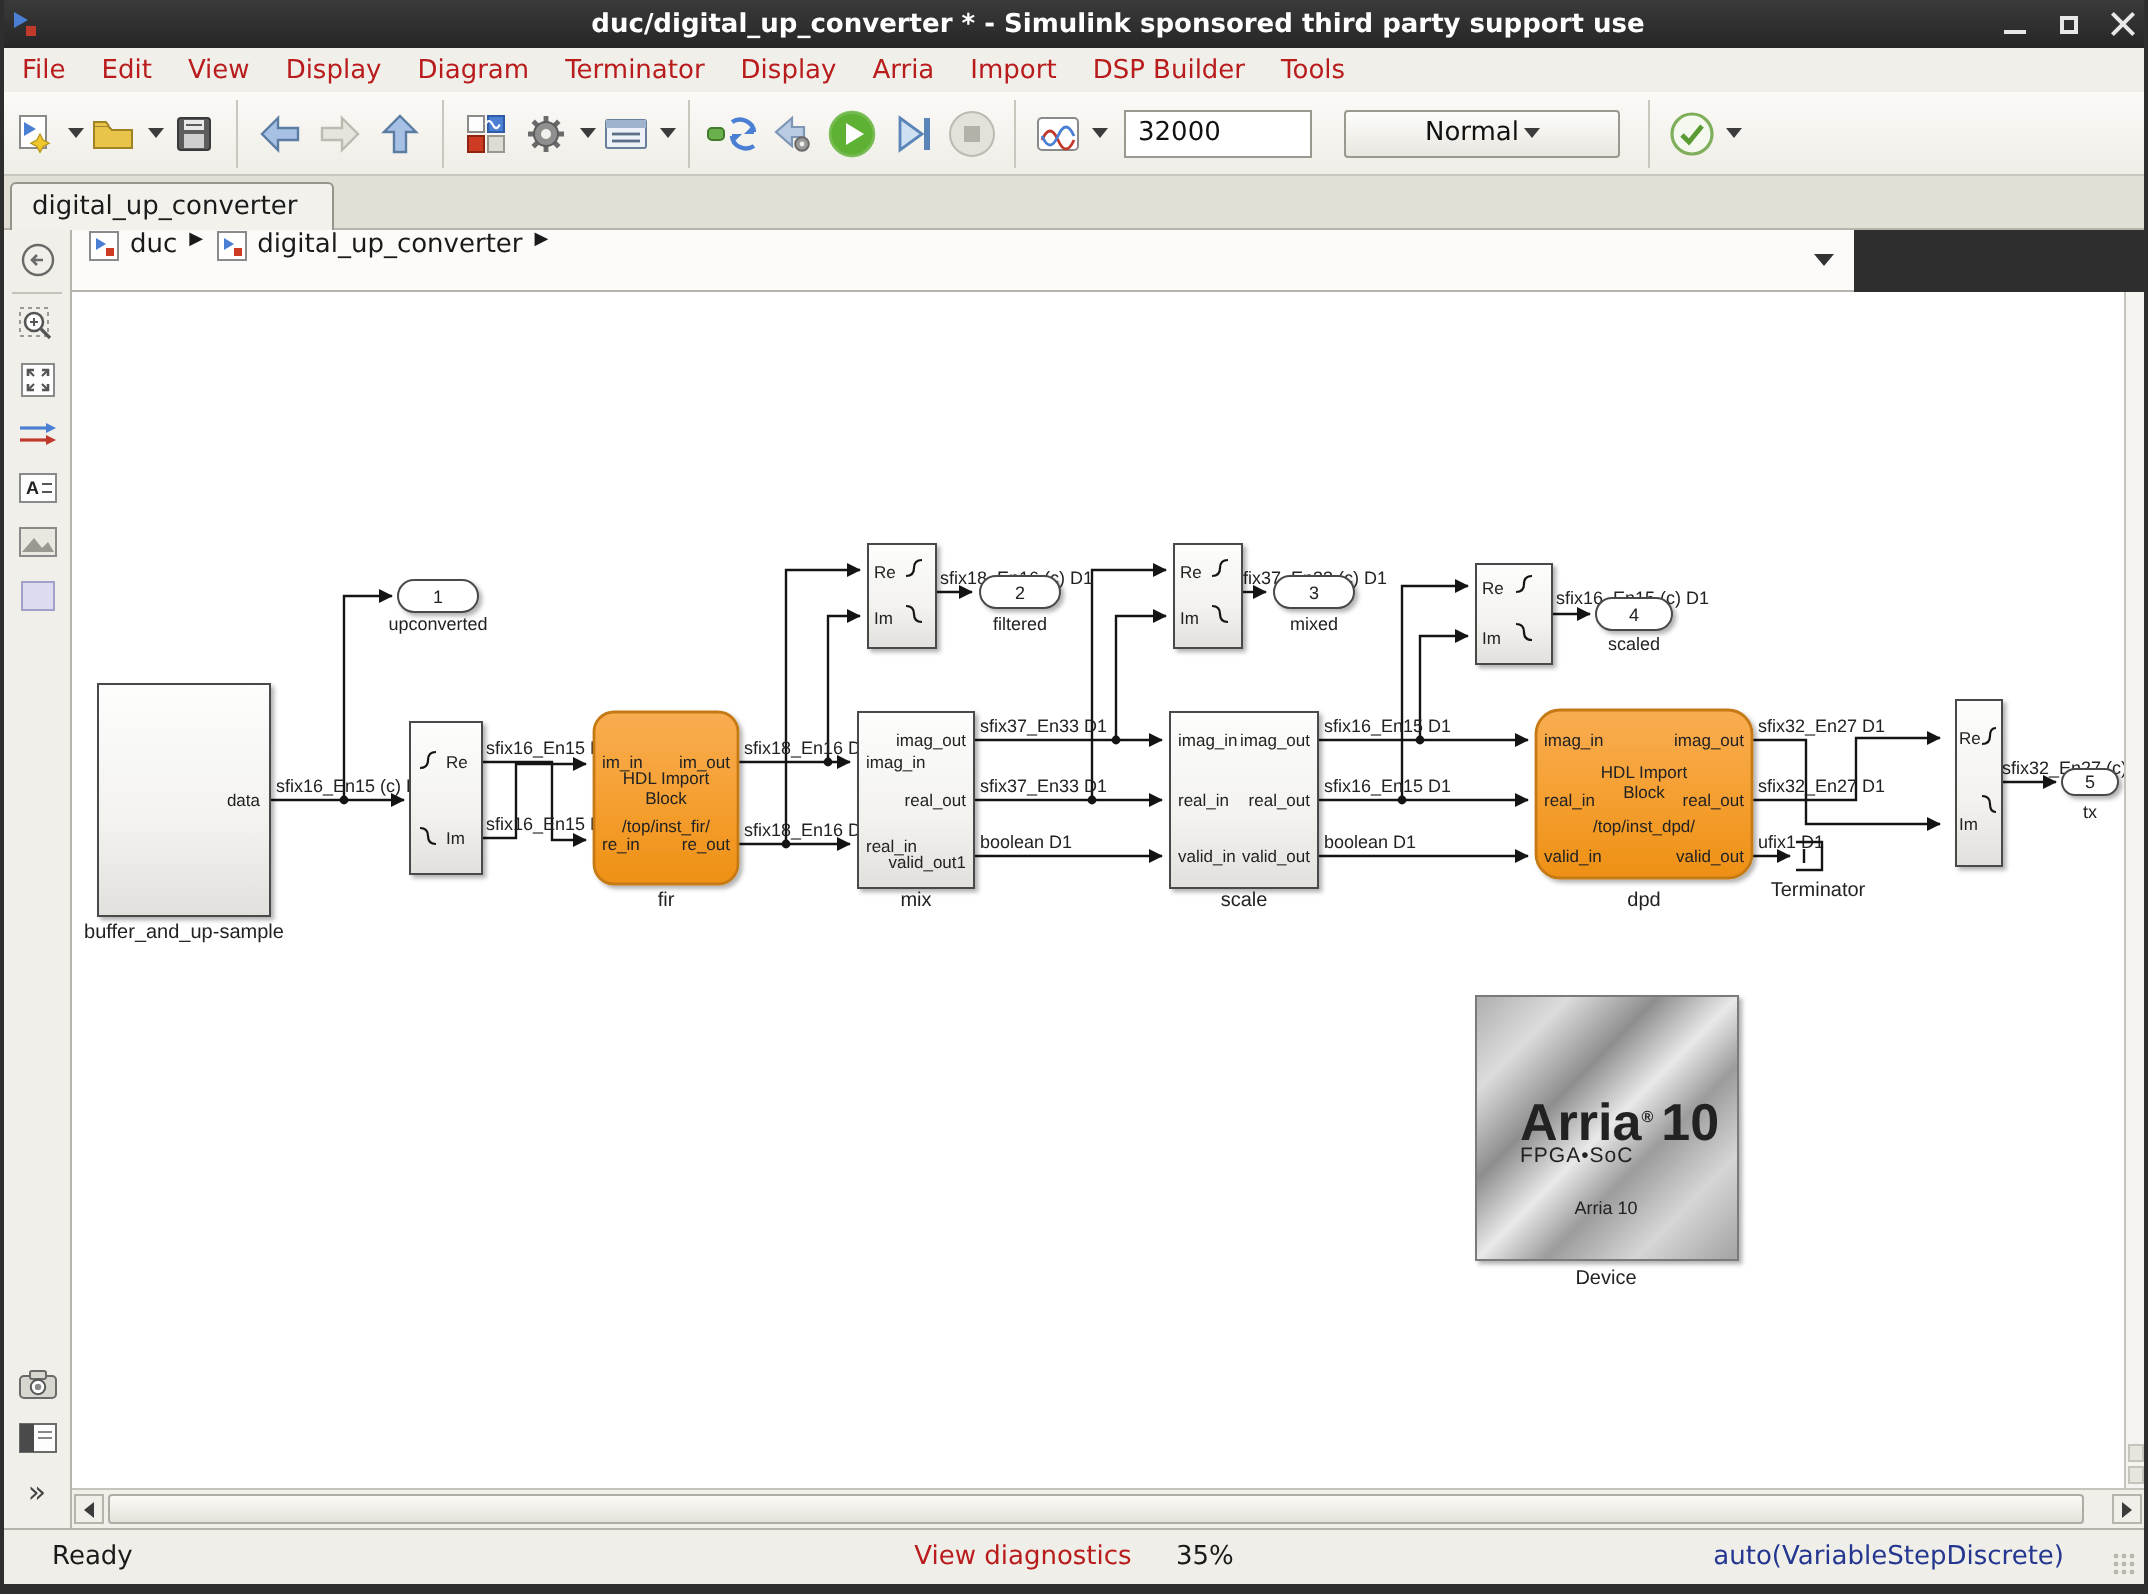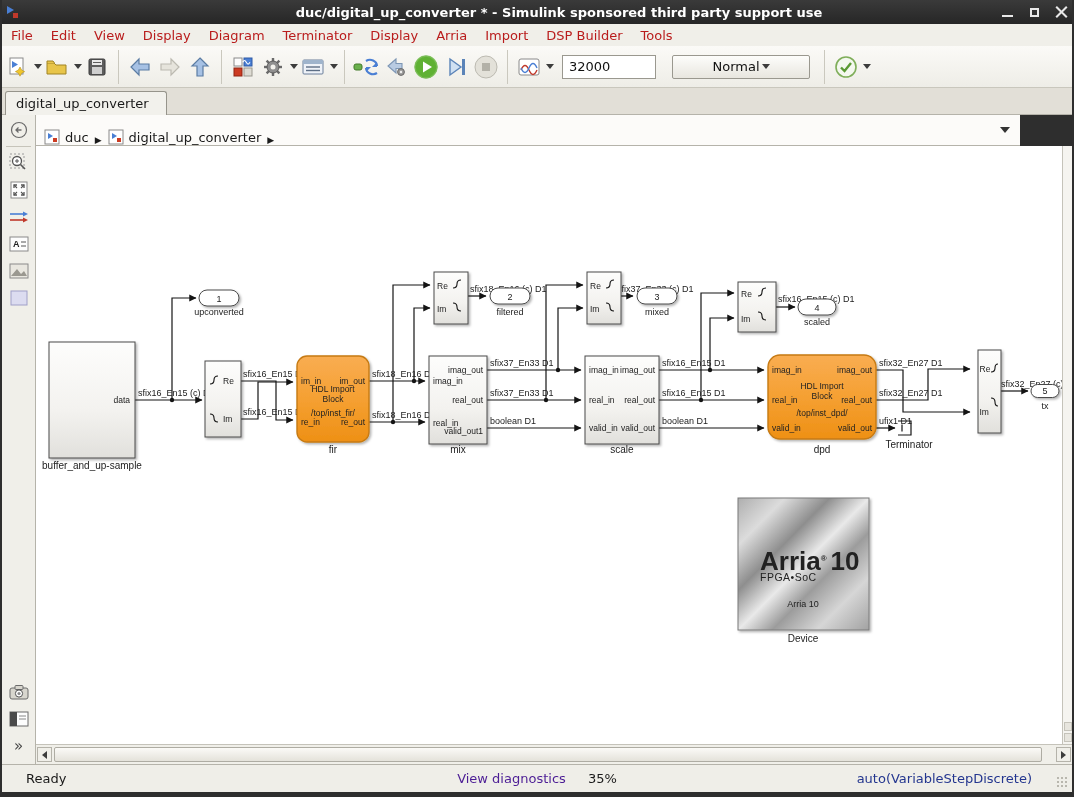--- a/index.html
+++ b/index.html
@@ -50,22 +50,22 @@
 
   
   .sidebar { position:absolute; left:2px; top:115px; width:34px; height:649px; background:#f0efe9;
     border-right:1px solid #b5b3aa; }
   .sbtn { width:26px; height:24px; margin:3px auto 2px auto; display:flex; align-items:center; justify-content:center; }
   .sbsep { height:1px; background:#c6c4ba; margin:4px 4px; }
   .sb-bottom { position:absolute; bottom:4px; left:0; width:100%; }
   .expand-glyph { font-size:15px; color:#444; text-align:center; }
 
   
-  .breadcrumb { position:absolute; left:36px; top:115px; width:984px; height:31px; background:#fcfbf9;
-    border-bottom:1px solid #b5b3aa; display:flex; align-items:flex-end; font-size:13px; color:#1a1a1a; }
+  .breadcrumb { position:absolute; left:36px; top:115px; width:891px; height:31px; background:#fcfbf9;
+    border-bottom:1px solid #b5b3aa; display:flex; align-items:flex-start; font-size:13px; color:#1a1a1a; }
   .bc-icon { width:16px; height:16px; margin:0 5px 0 8px; }
   .bc-sep { font-size:9px; margin:0 6px; color:#1a1a1a; }
   .bc-dd { position:absolute; right:10px; top:12px; width:0; height:0;
     border-left:5px solid transparent; border-right:5px solid transparent; border-top:6px solid #333; }
 
   
   .canvas { position:absolute; left:36px; top:146px; width:1026px; height:598px; background:#ffffff; }
   .canvas svg { position:absolute; left:0; top:0; }
 
   
@@ -79,21 +79,21 @@
   .tri-l { width:0; height:0; border-top:4px solid transparent; border-bottom:4px solid transparent; border-right:5px solid #3c3c3c; }
   .tri-r { width:0; height:0; border-top:4px solid transparent; border-bottom:4px solid transparent; border-left:5px solid #3c3c3c; }
   .hs-thumb { position:absolute; left:18px; top:2px; width:988px; height:15px;
     background:linear-gradient(#fbfaf7,#e4e2da); border:1px solid #aeaca3; border-radius:2px; }
 
   
   .statusbar { position:absolute; left:2px; top:764px; width:1070px; height:28px; background:#efeee8;
     border-top:1px solid #b5b3aa; font-size:13px; color:#1a1a1a; }
   .st-left { position:absolute; left:8px; top:6px;margin-left:16px; }
   .st-center { position:absolute; left:0; right:0; top:6px; text-align:center; }
-  .st-link { color:#4c1d95; }
+  .st-link { color:#b91c1c; }
   .st-zoom { color:#1a1a1a; margin-left:18px; }
   .st-right { position:absolute; right:40px; top:6px; color:#24368f;text-align:right; }
   .grip { position:absolute; right:4px; bottom:4px; width:12px; height:12px;
     background-image:radial-gradient(circle at 2px 2px,#b9b7ae 1.2px,transparent 1.3px);
     background-size:4px 4px; }
 
   
   .frame { position:absolute; inset:0; border-left:2px solid #2e2e2e; border-right:2px solid #2e2e2e;
     border-bottom:5px solid #2e2e2e; pointer-events:none; z-index:50; }
 

